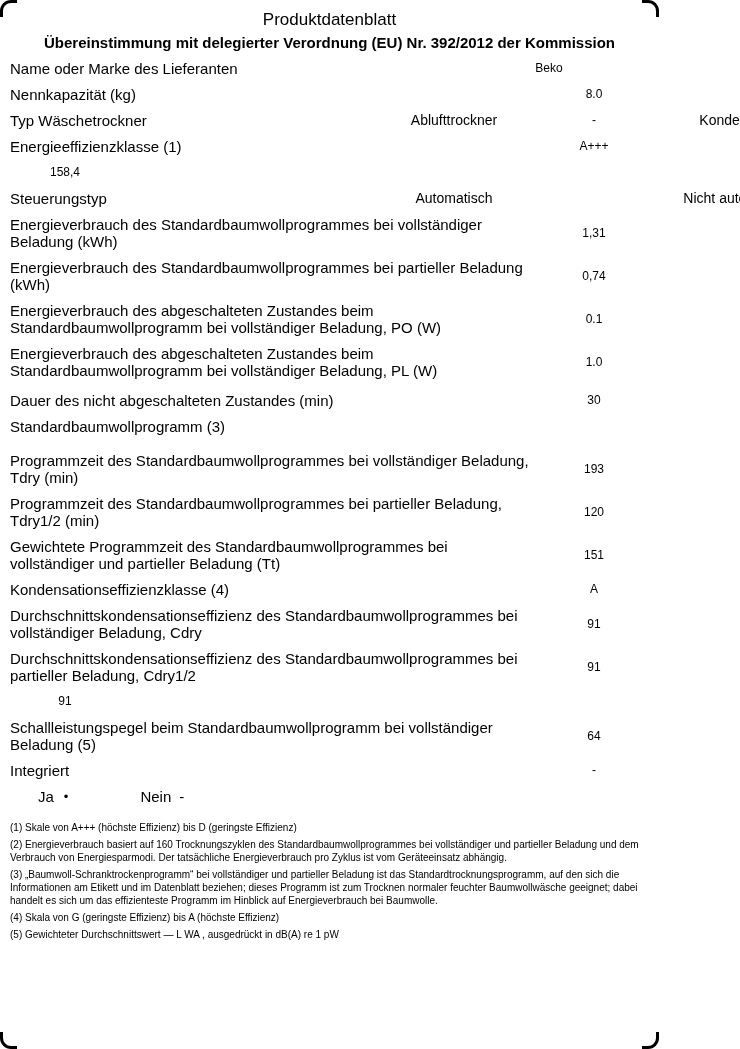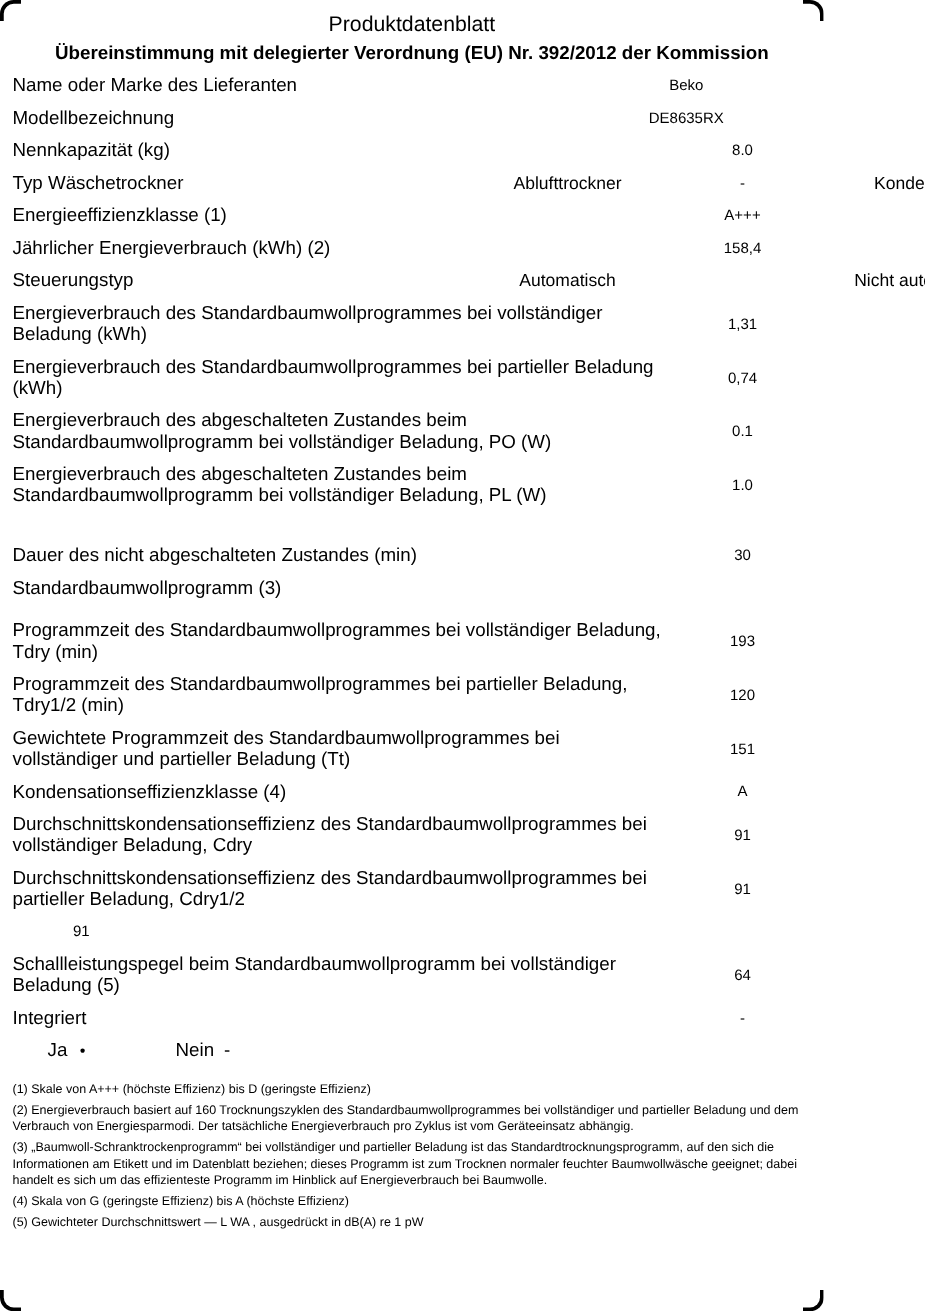--- a/index.html
+++ b/index.html
@@ -25,21 +25,21 @@
   .row { display: flex; align-items: center; margin-bottom: 9px; }
   .label { flex: 1; font-size: 15px; line-height: 17px; padding-right: 6px; }
   .value { width: 110px; text-align: center; font-size: 12px; line-height: 17px; }
   .value.wide { width: 200px; }
   .value.dot { font-size: 13px; }
 
   .subcol { width: 280px; display: flex; flex-direction: row; gap: 5px; }
   .subrow { display: flex; align-items: center; }
   .mid { width: 170px; text-align: center; font-size: 14px; line-height: 17px; }
 
-  .gap-sm { margin-top: 31px; }
+  .gap-sm { margin-top: 13px; }
   .section { margin-bottom: 17px; }
 
   .legend { display: flex; align-items: flex-end; font-size: 15px; line-height: 17px; margin-top: 3px; }
   .legend .ja { margin-left: 28px; }
   .legend .ja-mark { margin-left: 10px; font-size: 13px; }
   .legend .nein { margin-left: 72px; }
   .legend .nein-mark { margin-left: 8px; }
 
   .footnotes { margin-top: 16px; padding-right: 4px; }
   .footnote { font-size: 10px; line-height: 13px; margin-bottom: 4px; letter-spacing: 0; }
@@ -54,24 +54,20 @@
   <div class="corner br"></div>
 
   <div class="title">Produktdatenblatt</div>
   <div class="subtitle">Übereinstimmung mit delegierter Verordnung (EU) Nr. 392/2012 der Kommission</div>
 
   <div class="row">
     <div class="label">Name oder Marke des Lieferanten</div>
     <div class="value wide">Beko</div>
   </div>
 
-  <div class="row">
-    <div class="label">Modellbezeichnung</div>
-    <div class="value wide">DE8635RX</div>
-  </div>
 
   <div class="row">
     <div class="label">Nennkapazität (kg)</div>
     <div class="value">8.0</div>
   </div>
 
   <div class="row">
     <div class="label">Typ Wäschetrockner</div>
     <div class="subcol">
       <div class="subrow">
@@ -84,21 +80,20 @@
       </div>
     </div>
   </div>
 
   <div class="row">
     <div class="label">Energieeffizienzklasse (1)</div>
     <div class="value">A+++</div>
   </div>
 
   <div class="row">
-    <div class="label">Jährlicher Energieverbrauch (kWh) (2)</div>
     <div class="value">158,4</div>
   </div>
 
   <div class="row">
     <div class="label">Steuerungstyp</div>
     <div class="subcol">
       <div class="subrow">
         <div class="mid">Automatisch</div>
         <div class="value"></div>
       </div>

